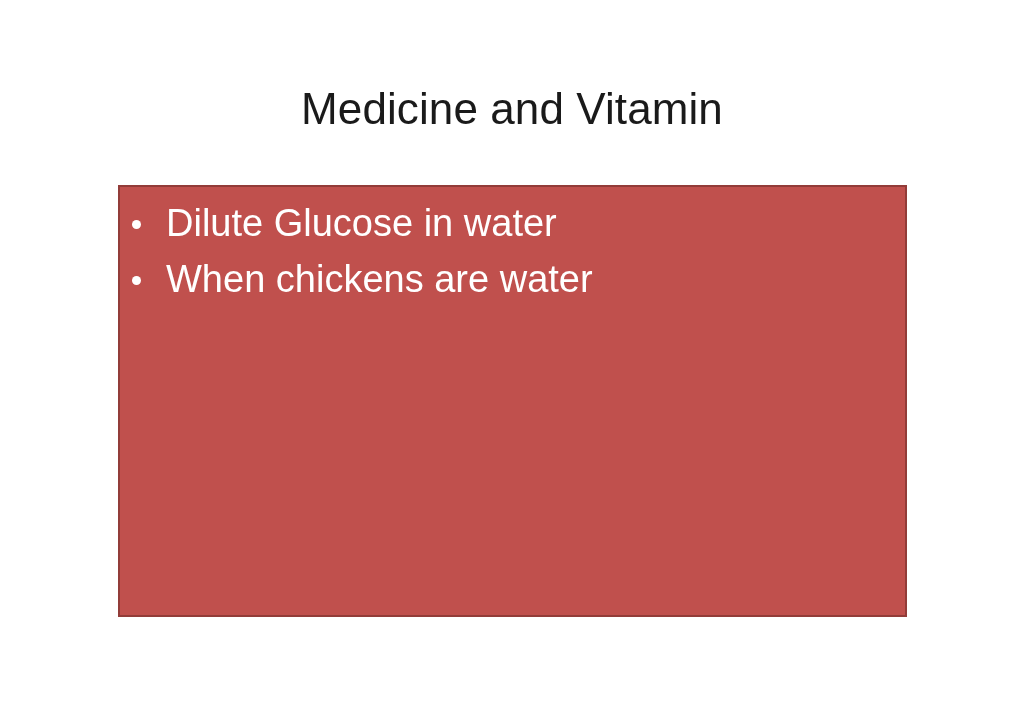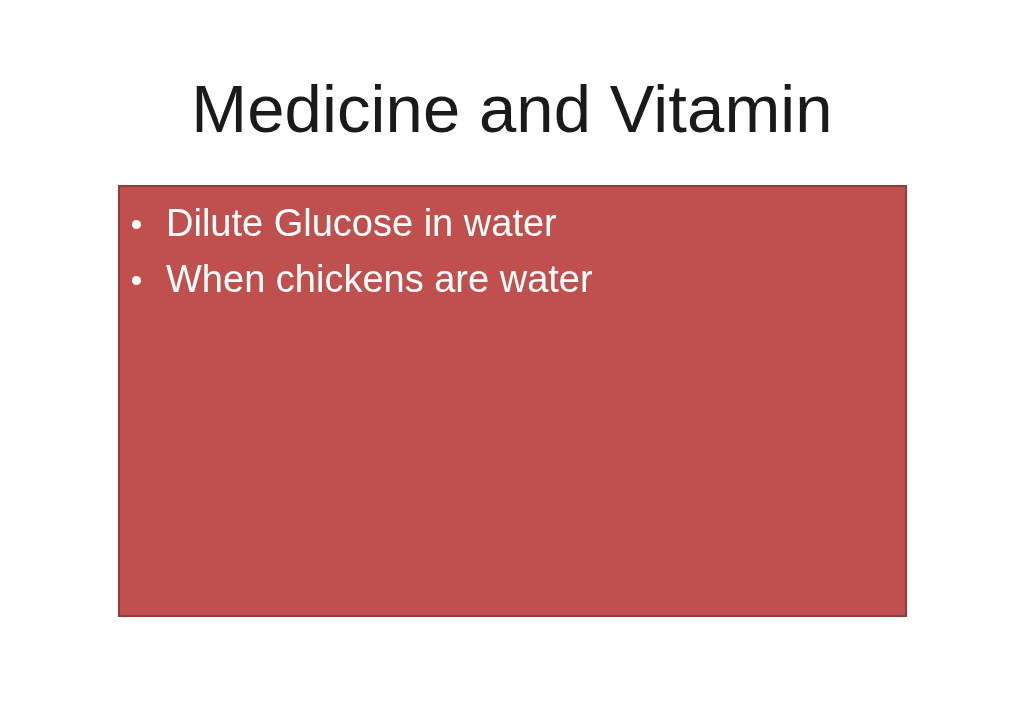--- a/index.html
+++ b/index.html
@@ -24,21 +24,21 @@
     height: 724px;
     background: #ffffff;
   }
 
   #slide-title {
     position: absolute;
     left: 0;
     top: 78px;
     width: 1024px;
     text-align: center;
-    font-size: 67px;
+    font-size: 44px;
     line-height: 62px;
     font-weight: 400;
     color: #1a1a1a;
     letter-spacing: 0.1px;
     white-space: nowrap;
   }
 
   #content-box {
     position: absolute;
     left: 118px;

